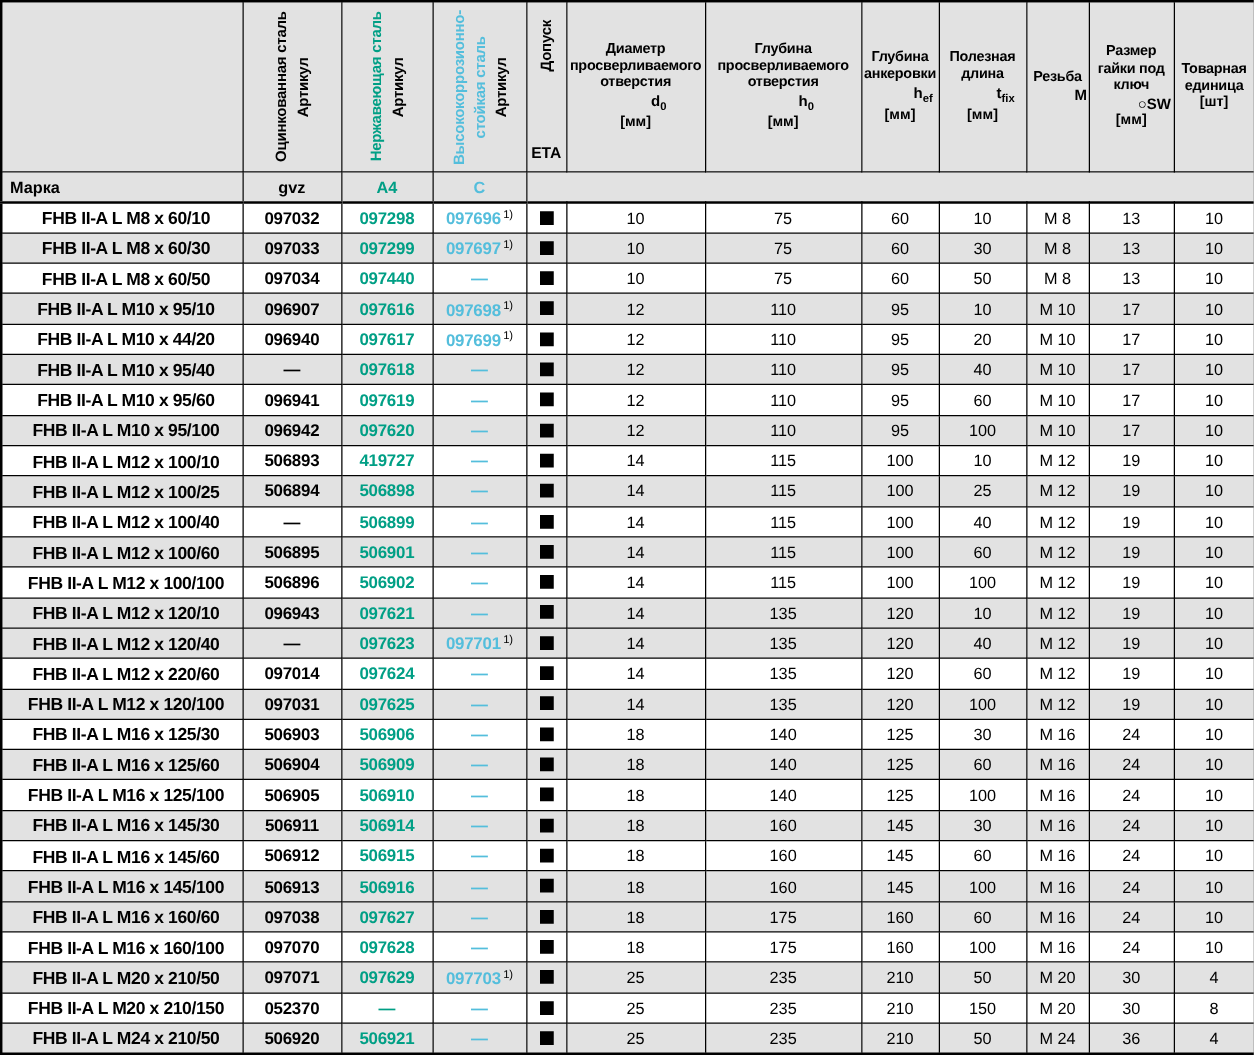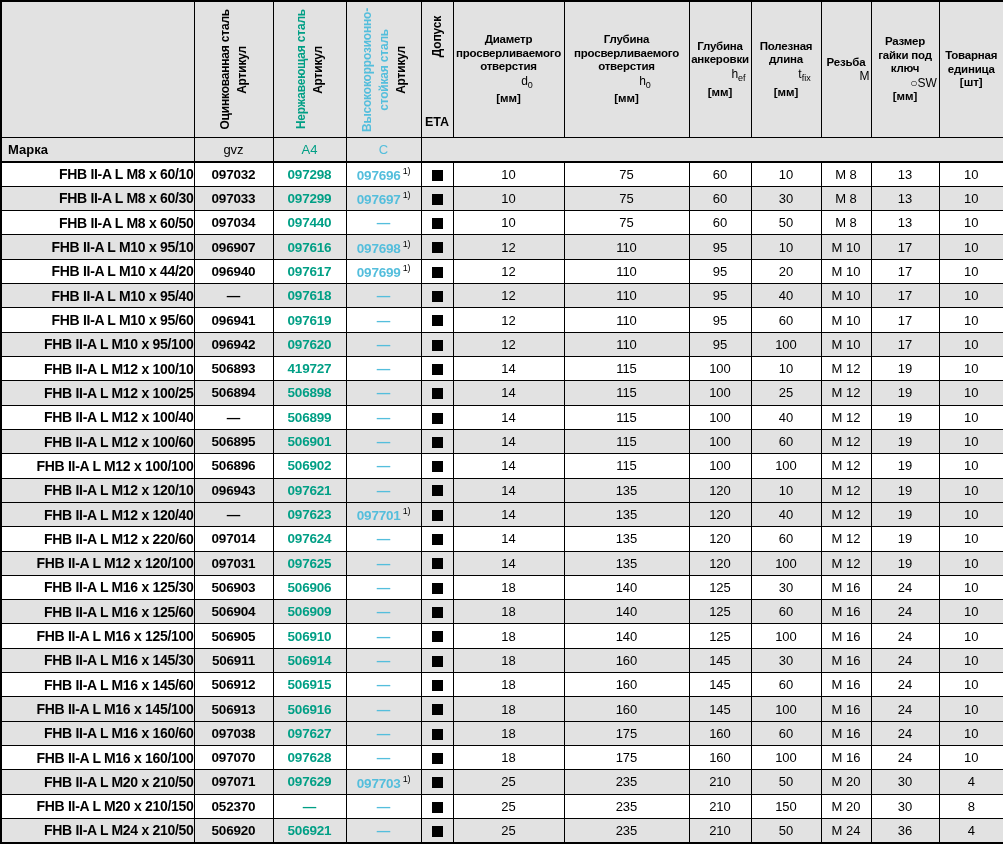--- a/index.html
+++ b/index.html
@@ -31,35 +31,35 @@
     writing-mode:vertical-rl;transform:rotate(180deg);
     font-size:12px;font-weight:bold;letter-spacing:-0.2px;white-space:nowrap;
   }
   .vline.teal{color:var(--teal);}
   .vline.blue{color:var(--blue);}
   .eta-wrap{display:flex;flex-direction:column;align-items:center;justify-content:space-between;height:100%;padding:14px 0 8px 0;box-sizing:border-box;}
   .eta-text{font-size:12.5px;font-weight:bold;text-align:center;}
   .hstack{display:flex;flex-direction:column;align-items:center;justify-content:center;height:100%;line-height:13.5px;}
   .hstack .ht{font-size:11.5px;font-weight:bold;letter-spacing:-0.2px;}
   .hstack .ht:empty{display:none;}
-  .hstack .hsym{font-size:12px;font-weight:normal;margin-top:1px;margin-left:37px;}
+  .hstack .hsym{font-size:12px;font-weight:bold;margin-top:1px;margin-left:37px;}
   .hstack .hsym:empty{display:none;}
   .hstack .hsym sub{font-size:9px;}
   .hstack .hunit{font-size:11.5px;font-weight:bold;}
   .hstack .hunit:empty{display:none;}
   
   tr.mrow th{height:23px;background:var(--gray);border-bottom:2px solid var(--line);font-size:13px;}
   .m-mark{text-align:left;padding-left:6px;font-weight:bold;}
-  .m-code{font-weight:normal;}
+  .m-code{font-weight:bold;}
   .m-code.teal{color:var(--teal);}
   .m-code.blue{color:var(--blue);}
   
   tr.drow{height:22.6px;}
   tr.drow.alt td{background:var(--gray);}
-  td.td-mark{font-weight:bold;font-size:14px;text-align:right;padding-left:6px;letter-spacing:-0.3px;white-space:nowrap;}
+  td.td-mark{font-weight:bold;font-size:14px;text-align:center;padding-left:6px;letter-spacing:-0.3px;white-space:nowrap;}
   td.td-gvz,td.td-a4,td.td-c{font-weight:bold;font-size:13.5px;text-align:center;letter-spacing:-0.2px;white-space:nowrap;}
   td.td-a4{color:var(--teal);}
   td.td-c{color:var(--blue);}
   td.td-c sup.note{color:#000;font-size:9px;font-weight:normal;margin-left:2px;}
   td.td-eta{text-align:center;}
   .sq{display:inline-block;width:11px;height:11px;background:#000;vertical-align:middle;}
   td.td-num{font-size:13px;text-align:center;white-space:nowrap;}
 </style>
 </head>
 <body>

